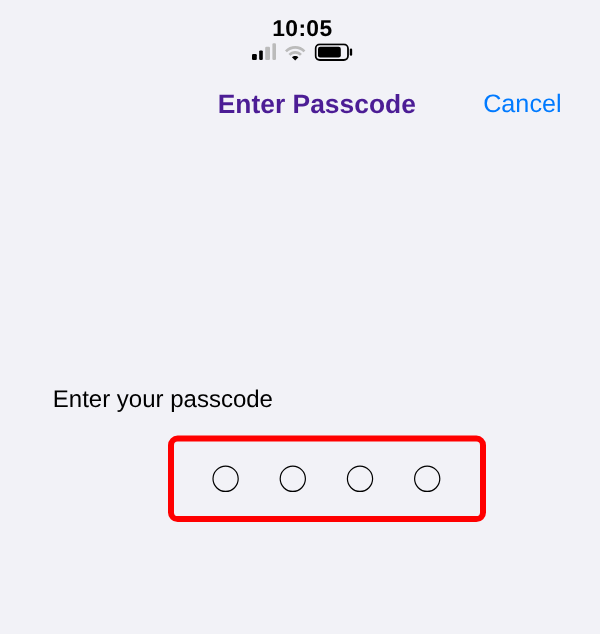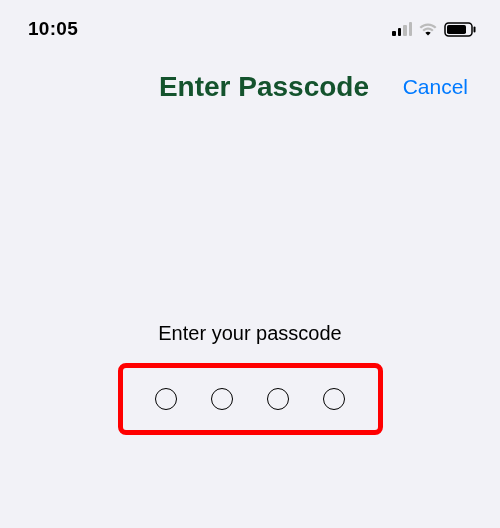--- a/index.html
+++ b/index.html
@@ -14,20 +14,21 @@
       font-family: -apple-system, BlinkMacSystemFont, "Segoe UI", Helvetica, Arial, sans-serif;
       position: relative;
       overflow: hidden;
     }
     .status-bar {
       display: flex;
       justify-content: space-between;
       align-items: center;
       padding: 14px 24px 0 28px;
       height: 44px;
+      flex-direction: column;
     }
     .time {
       font-size: 19px;
       font-weight: 700;
       color: #000;
       letter-spacing: 0.3px;
     }
     .status-icons {
       display: flex;
       align-items: center;
@@ -60,37 +61,37 @@
     }
     .nav-bar {
       position: relative;
       height: 50px;
       display: flex;
       align-items: center;
       justify-content: center;
       margin-top: 18px;
     }
     .nav-title {
-      font-size: 28px;
+      font-size: 22px;
       font-weight: 700;
-      color: #14532d;
+      color: #4c1d95;
       text-align: center;
       margin-left: 28px;
     }
     .cancel-button {
       position: absolute;
       right: 32px;
       font-size: 21px;
       font-weight: 400;
       color: #007aff;
       cursor: pointer;
     }
     .content {
       margin-top: 210px;
-      text-align: center;
+      margin-left: 44px;
     }
     .prompt-text {
       font-size: 20px;
       font-weight: 500;
       color: #000;
     }
     .passcode-container {
       margin: 18px auto 0;
       width: 265px;
       height: 72px;

